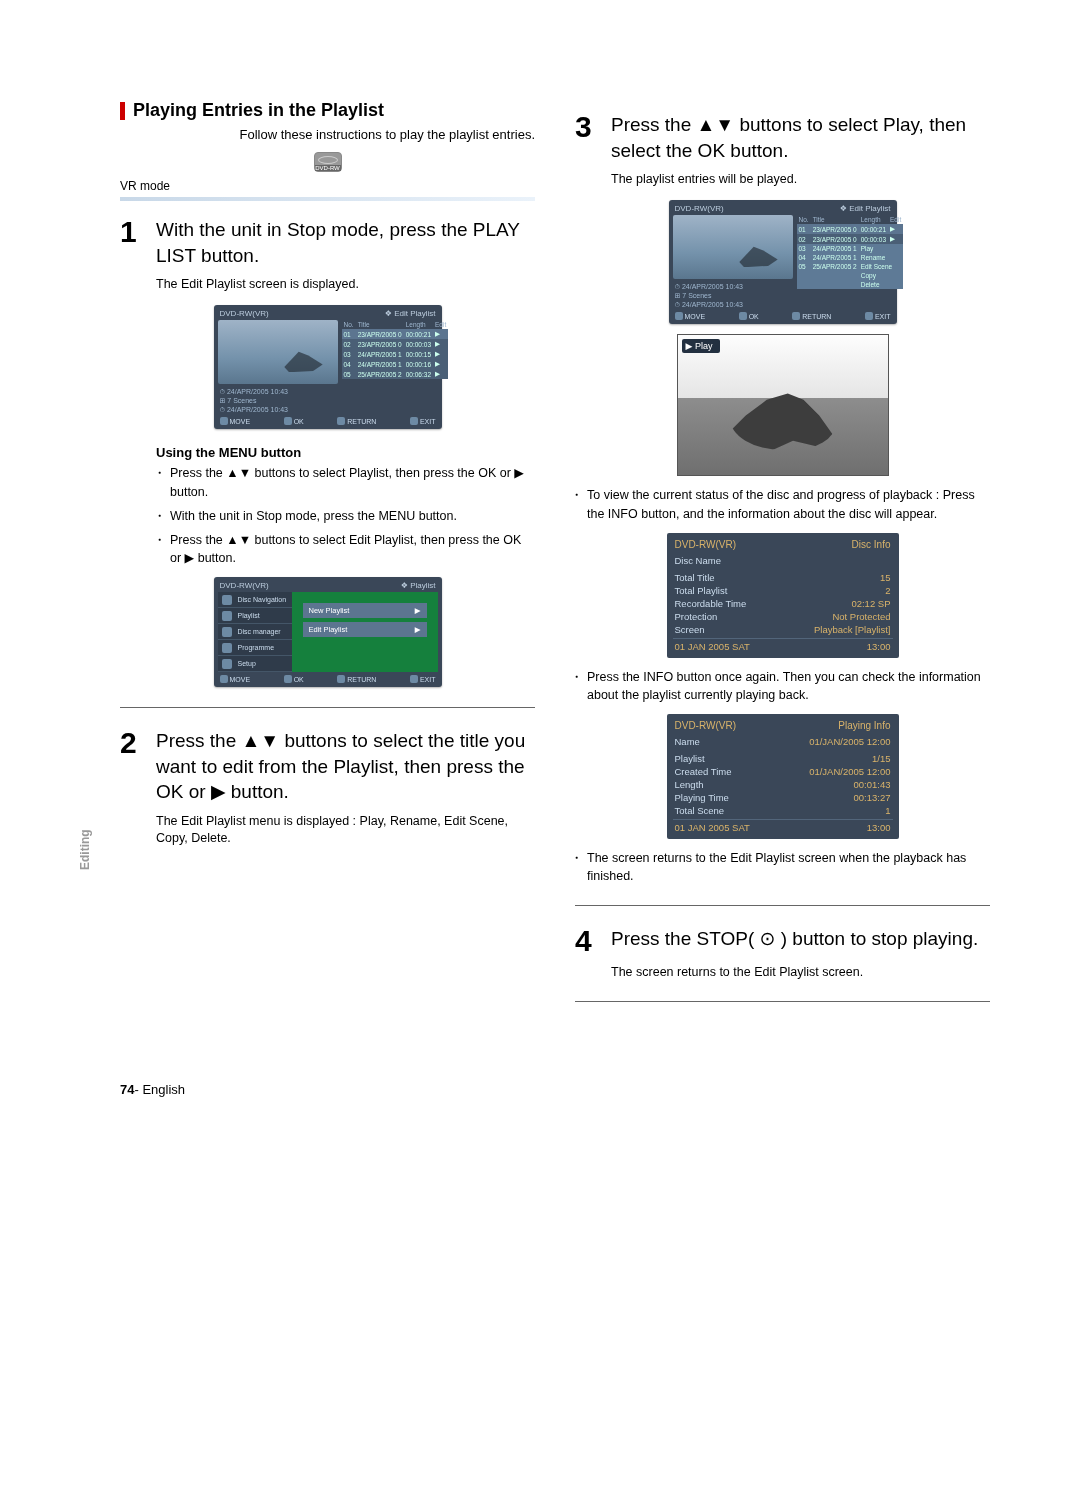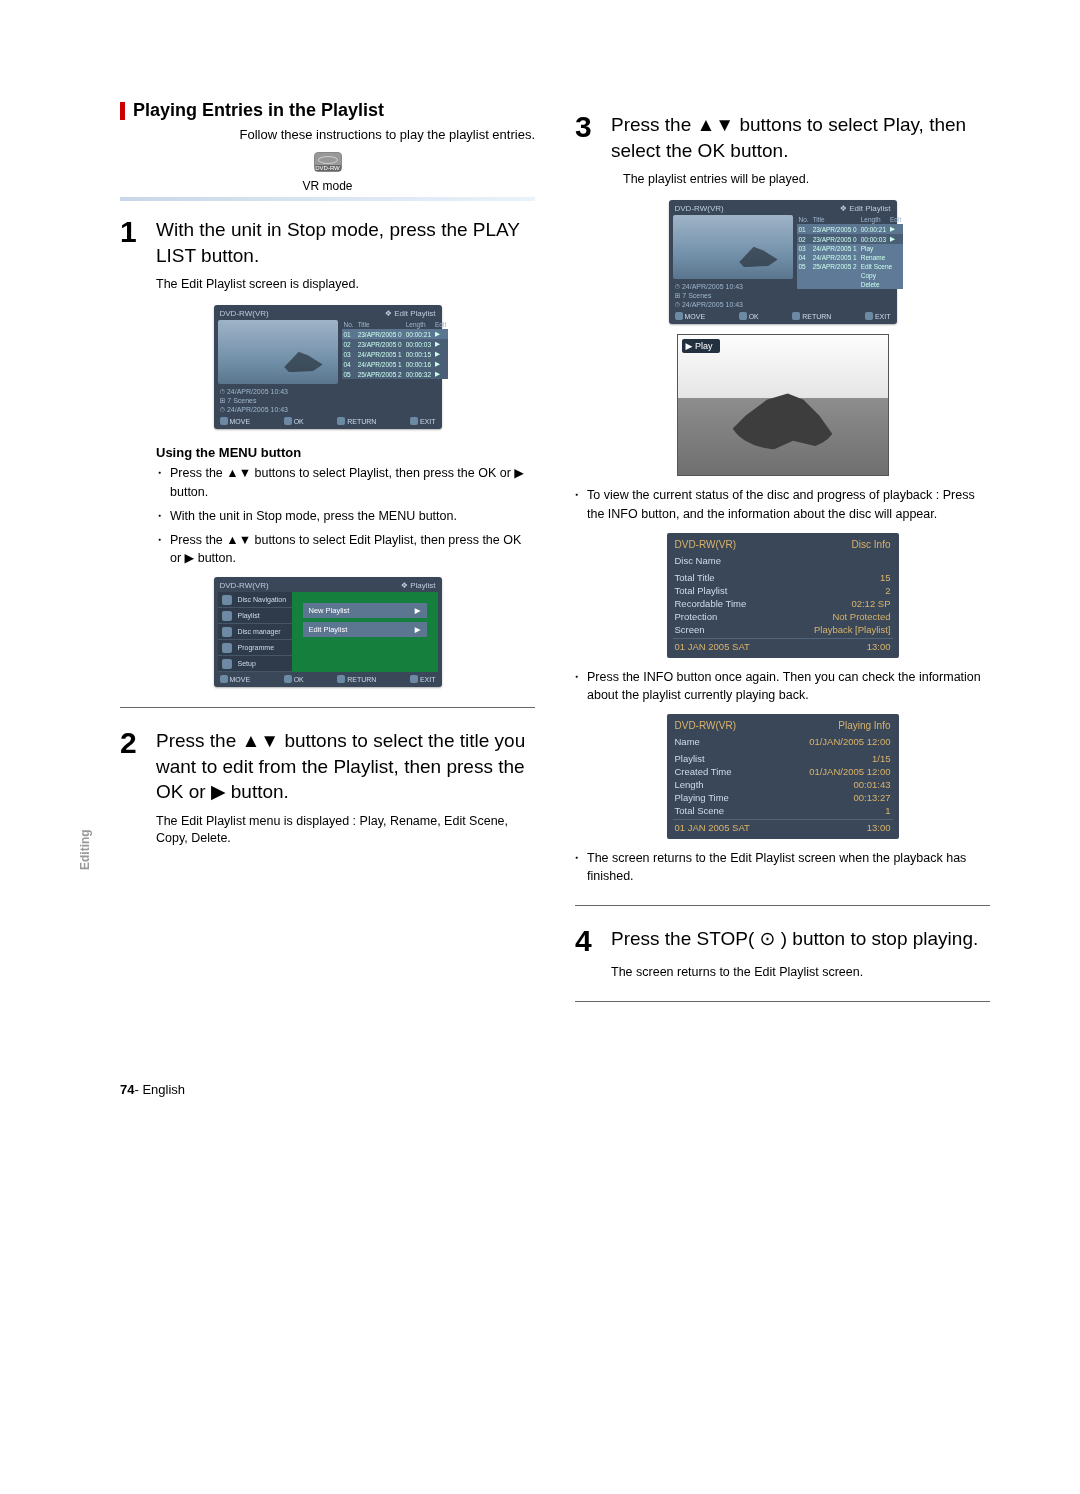--- a/index.html
+++ b/index.html
@@ -62,21 +62,21 @@
     border-radius: 50%;
   }
   .dvd-icon-label {
     font-size: 6px;
     color:#fff;
     position:absolute;
     bottom:0; left:0; right:0;
     text-align:center;
     background:#666;
   }
-  .vr-mode { text-align: center; font-size: 12px; margin-bottom:4px;}
+  .vr-mode { text-align: left; font-size: 12px; margin-bottom:4px;}
   .gradient-hr {
     height: 4px;
     background: linear-gradient(to right, #c8d8e8, #eaf2fa);
     margin-bottom: 16px;
   }
   .step {
     display: flex;
     gap: 12px;
     margin: 12px 0 8px;
   }
@@ -416,21 +416,21 @@
       </div>
       <div class="step-sub">The Edit Playlist menu is displayed : Play, Rename, Edit Scene, Copy, Delete.</div>
     </div>
 
     <div class="col">
 
       <div class="step">
         <div class="step-num">3</div>
         <div class="step-text">Press the ▲▼ buttons to select Play, then select the OK button.</div>
       </div>
-      <div class="step-sub" style="margin-left:48px">The playlist entries will be played.</div>
+      <div class="step-sub" style="margin-left:36px">The playlist entries will be played.</div>
 
       <div class="osd wide">
         <div class="osd-header">
           <span>DVD-RW(VR)</span>
           <span>❖ <span>Edit Playlist</span></span>
         </div>
         <div class="osd-body">
           <div style="flex:1">
             <div class="osd-left">
                 <div class="silhouette"></div>

